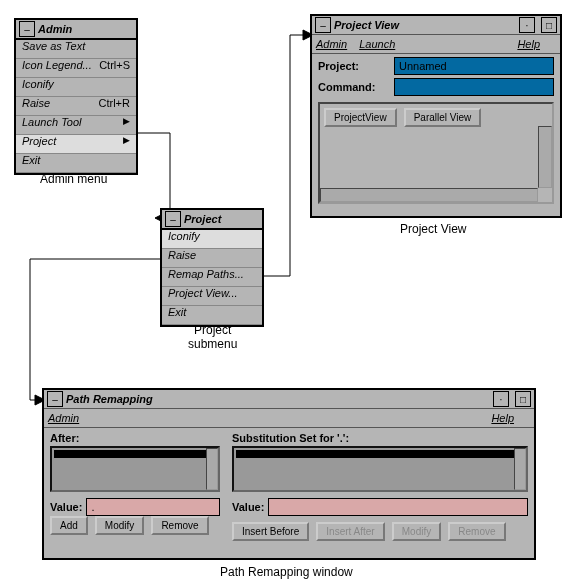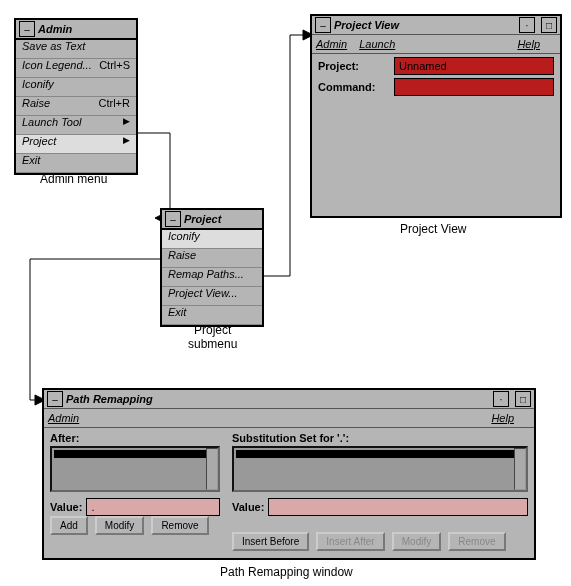--- a/index.html
+++ b/index.html
@@ -13,21 +13,21 @@
 .menubar .help{margin-left:auto;margin-right:16px}
 .menu{position:absolute;border:2px solid #000;background:#b5b5b5}
 .menu .hdr{display:flex;align-items:center;border-bottom:2px solid #000;height:18px}
 .menu .item{display:flex;align-items:flex-start;height:18px;padding:0 6px;border-bottom:1px solid #888;font-style:italic}
 .menu .item.sel{background:#ddd}
 .menu .item .arr{margin-left:auto;font-style:normal;font-size:9px}
 .menu .item .sc{margin-left:auto;font-style:normal}
 .caption{position:absolute;font-size:12px;text-align:right}
 .formrow{display:flex;align-items:center;margin:3px 6px}
 .formrow .lbl{font-weight:bold;width:70px;padding-right:6px}
-.formrow .fld{flex:1;height:16px;border:1px solid #000;background:#b91c1c}
+.formrow .fld{flex:1;height:16px;border:1px solid #000;background:#0369a1}
 .btn{display:inline-block;border:2px outset #ccc;background:#b5b5b5;padding:2px 8px;font-size:10px;margin-right:4px}
 .btn.dis{color:#888}
 .panel{border:2px inset #999;margin:6px;padding:4px;position:relative}
 .sb{position:absolute;background:#aaa;border:1px inset #999}
 .list{border:2px inset #666;background:#999;position:relative}
 .list .row{height:8px;background:#000;margin:2px}
 .arrow{position:absolute;stroke:#000;fill:none}
 </style>
 </head>
 <body>
@@ -116,20 +116,26 @@
     <span class="help">Help</span>
   </div>
   <div class="formrow">
     <div class="lbl">Project:</div>
     <div class="fld" style="padding-left:4px;line-height:16px">Unnamed</div>
   </div>
   <div class="formrow">
     <div class="lbl">Command:</div>
     <div class="fld"></div>
   </div>
+  <div class="panel" style="height:90px">
+    <span class="btn">ProjectView</span>
+    <span class="btn">Parallel View</span>
+    <div class="sb" style="right:0;top:22px;bottom:14px;width:12px"></div>
+    <div class="sb" style="left:0;right:14px;bottom:0;height:12px"></div>
+  </div>
 </div>
 <div class="caption" style="left:400px;top:222px">Project View</div>
 
 <div class="window" style="left:42px;top:388px;width:490px;height:168px">
   <div class="titlebar">
     <span class="titleicon">–</span>
     <span class="titletext">Path Remapping</span>
     <div class="minmax">
       <span class="titleicon">·</span>
       <span class="titleicon">□</span>
@@ -161,21 +167,21 @@
     <div style="flex:1;padding:4px 6px;position:relative">
       <div style="font-weight:bold">Substitution Set for '.':</div>
       <div class="list" style="height:42px;margin-top:2px">
         <div class="row"></div>
         <div class="sb" style="right:0;top:0;bottom:0;width:10px"></div>
       </div>
       <div style="display:flex;align-items:center;margin-top:6px">
         <span style="font-weight:bold;margin-right:4px">Value:</span>
         <div class="fld" style="flex:1;height:16px;border:1px solid #000;background:#d9a8a8"></div>
       </div>
-      <div style="margin-top:16px">
+      <div style="margin-top:6px">
         <span class="btn">Insert Before</span>
         <span class="btn dis">Insert After</span>
         <span class="btn dis">Modify</span>
         <span class="btn dis">Remove</span>
       </div>
     </div>
   </div>
 </div>
 <div class="caption" style="left:220px;top:565px">Path Remapping window</div>
 

